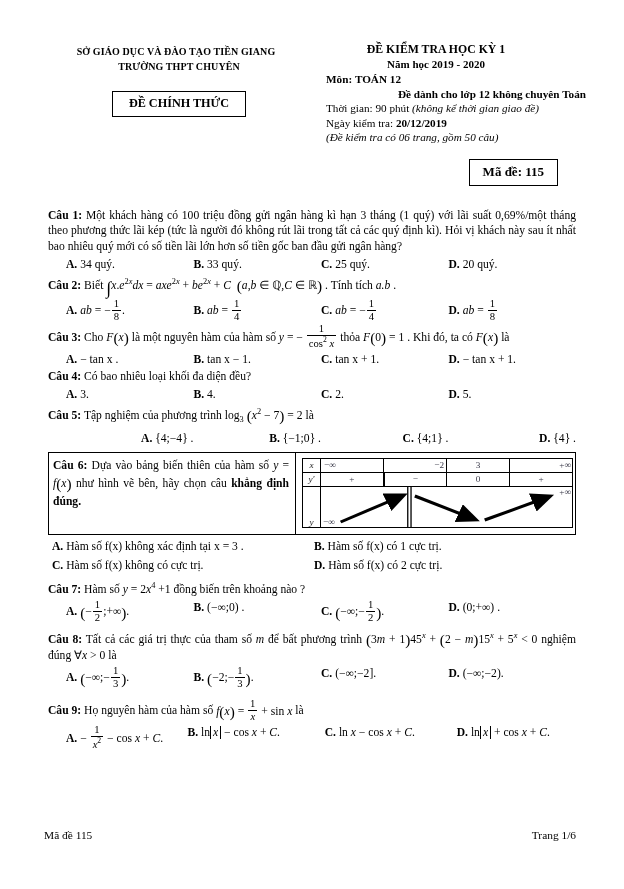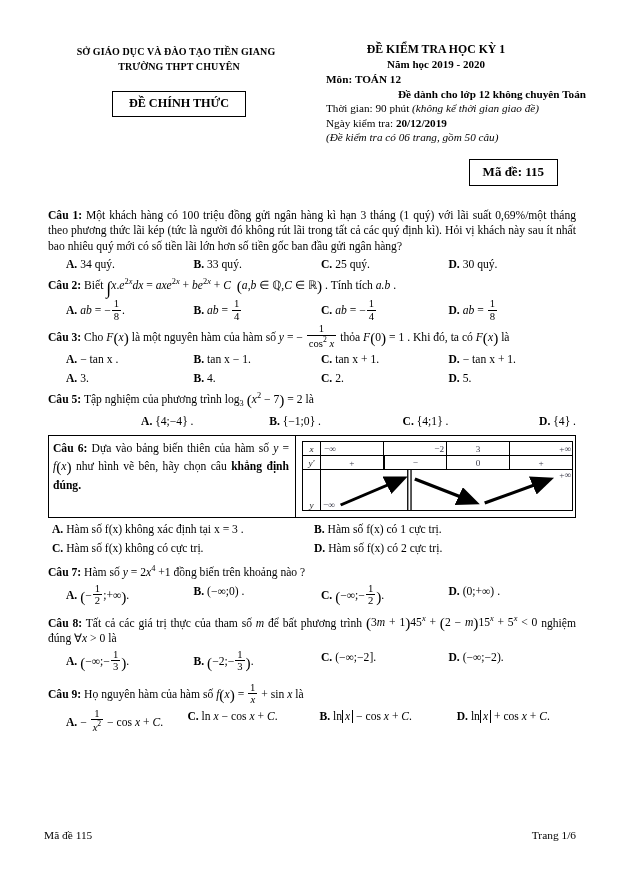--- a/index.html
+++ b/index.html
@@ -227,21 +227,21 @@
   <div class="body">
 
     <div class="q">
       <span class="qlabel">Câu 1:</span>
       <span>Một khách hàng có 100 triệu đồng gửi ngân hàng kì hạn 3 tháng (1 quý) với lãi suất 0,69%/một tháng theo phương thức lãi kép (tức là người đó không rút lãi trong tất cả các quý định kì). Hỏi vị khách này sau ít nhất bao nhiêu quý mới có số tiền lãi lớn hơn số tiền gốc ban đầu gửi ngân hàng?</span>
     </div>
     <div class="opts indent">
       <div><span class="ol">A.</span> <span>34 quý.</span></div>
       <div><span class="ol">B.</span> <span>33 quý.</span></div>
       <div><span class="ol">C.</span> <span>25 quý.</span></div>
-      <div><span class="ol">D.</span> <span>30 quý.</span></div>
+      <div><span class="ol">D.</span> <span>20 quý.</span></div>
     </div>
 
     <div class="q">
       <span class="qlabel">Câu 2:</span>
       <span>Biết</span>
       <span>
         <span class="intg">∫</span><span class="mi">x</span>.<span class="mi">e</span><span class="sup">2<span class="mi">x</span></span><span class="mi">dx</span> = <span class="mi">axe</span><span class="sup">2<span class="mi">x</span></span> + <span class="mi">be</span><span class="sup">2<span class="mi">x</span></span> + <span class="mi">C</span>&nbsp;&nbsp;<span class="big-paren">(</span><span class="mi">a</span>,<span class="mi">b</span> ∈ ℚ,<span class="mi">C</span> ∈ ℝ<span class="big-paren">)</span>
       </span>
       <span>. Tính tích <span class="mi">a.b</span> .</span>
     </div>
@@ -258,20 +258,24 @@
       <span><span class="mi">y</span> = − <span class="frac"><span class="n">1</span><span class="d">cos<span class="sup">2</span> <span class="mi">x</span></span></span></span>
       <span>thỏa <span class="mi">F</span><span class="big-paren">(</span>0<span class="big-paren">)</span> = 1 . Khi đó, ta có <span class="mi">F</span><span class="big-paren">(</span><span class="mi">x</span><span class="big-paren">)</span> là</span>
     </div>
     <div class="opts indent">
       <div><span class="ol">A.</span> <span>− tan x .</span></div>
       <div><span class="ol">B.</span> <span>tan x − 1.</span></div>
       <div><span class="ol">C.</span> <span>tan x + 1.</span></div>
       <div><span class="ol">D.</span> <span>− tan x + 1.</span></div>
     </div>
 
+    <div class="q">
+      <span class="qlabel">Câu 4:</span>
+      <span>Có bao nhiêu loại khối đa diện đều?</span>
+    </div>
     <div class="opts indent">
       <div><span class="ol">A.</span> <span>3.</span></div>
       <div><span class="ol">B.</span> <span>4.</span></div>
       <div><span class="ol">C.</span> <span>2.</span></div>
       <div><span class="ol">D.</span> <span>5.</span></div>
     </div>
 
     <div class="q">
       <span class="qlabel">Câu 5:</span>
       <span>Tập nghiệm của phương trình</span>
@@ -369,22 +373,22 @@
     </div>
 
     <div class="q" style="margin-top:9px;line-height:20px;">
       <span class="qlabel">Câu 9:</span>
       <span>Họ nguyên hàm của hàm số</span>
       <span><span class="mi">f</span><span class="big-paren">(</span><span class="mi">x</span><span class="big-paren">)</span> = <span class="frac"><span class="n">1</span><span class="d"><span class="mi">x</span></span></span> + sin <span class="mi">x</span></span>
       <span>là</span>
     </div>
     <div class="opts indent" style="line-height:24px;">
       <div style="flex:0 0 23%;"><span class="ol">A.</span> − <span class="frac"><span class="n">1</span><span class="d"><span class="mi">x</span><span class="sup">2</span></span></span> − cos <span class="mi">x</span> + <span class="mi">C</span>.</div>
+      <div style="flex:0 0 26%;"><span class="ol">B.</span> ln<span style="border-left:1px solid #000;border-right:1px solid #000;padding:0 2px;"><span class="mi">x</span></span> − cos <span class="mi">x</span> + <span class="mi">C</span>.</div>
       <div style="flex:0 0 25%;"><span class="ol">C.</span> ln <span class="mi">x</span> − cos <span class="mi">x</span> + <span class="mi">C</span>.</div>
-      <div style="flex:0 0 26%;"><span class="ol">B.</span> ln<span style="border-left:1px solid #000;border-right:1px solid #000;padding:0 2px;"><span class="mi">x</span></span> − cos <span class="mi">x</span> + <span class="mi">C</span>.</div>
       <div style="flex:0 0 26%;"><span class="ol">D.</span> ln<span style="border-left:1px solid #000;border-right:1px solid #000;padding:0 2px;"><span class="mi">x</span></span> + cos <span class="mi">x</span> + <span class="mi">C</span>.</div>
     </div>
 
   </div>
 
   <div class="footer">
     <span>Mã đề 115</span>
     <span>Trang 1/6</span>
   </div>
 

